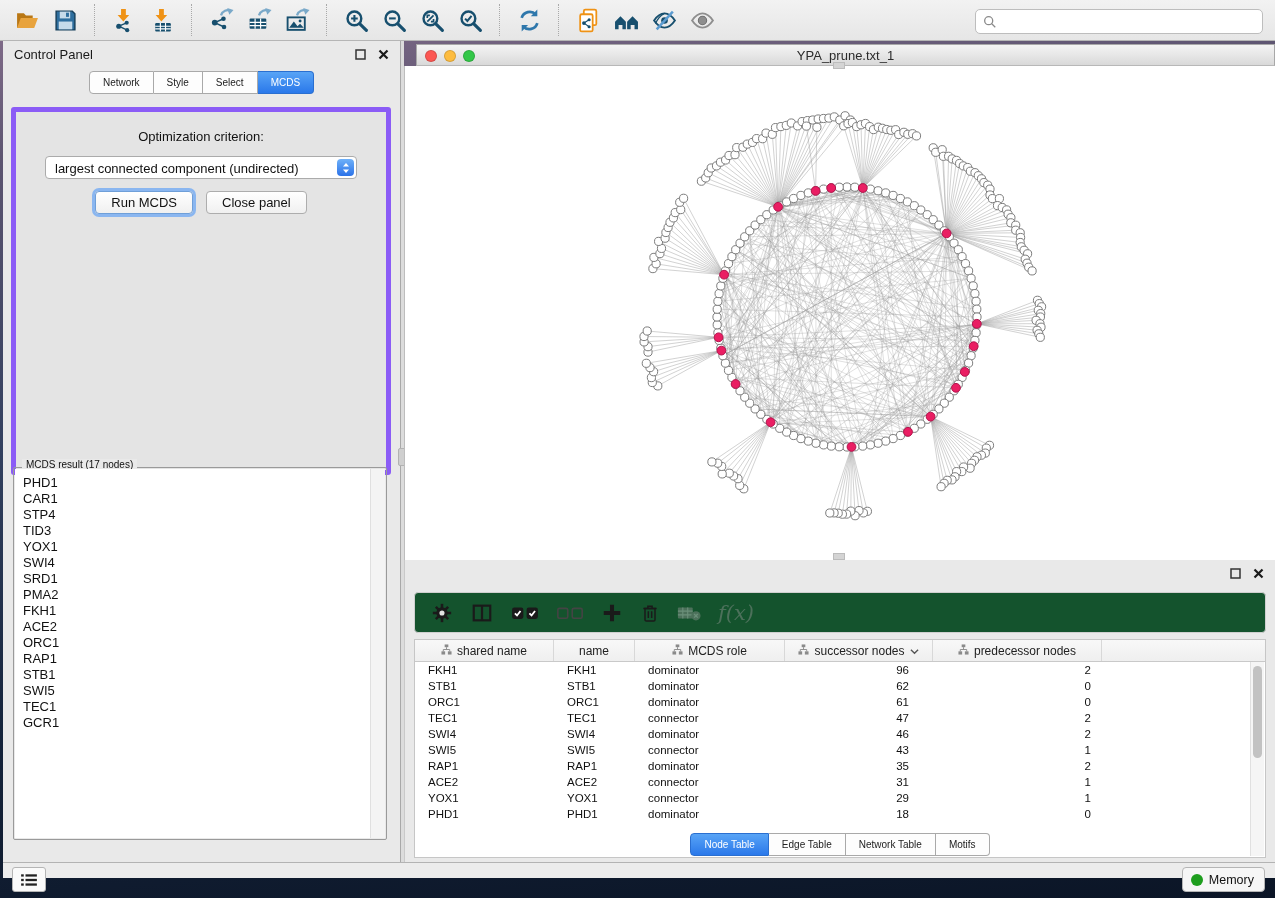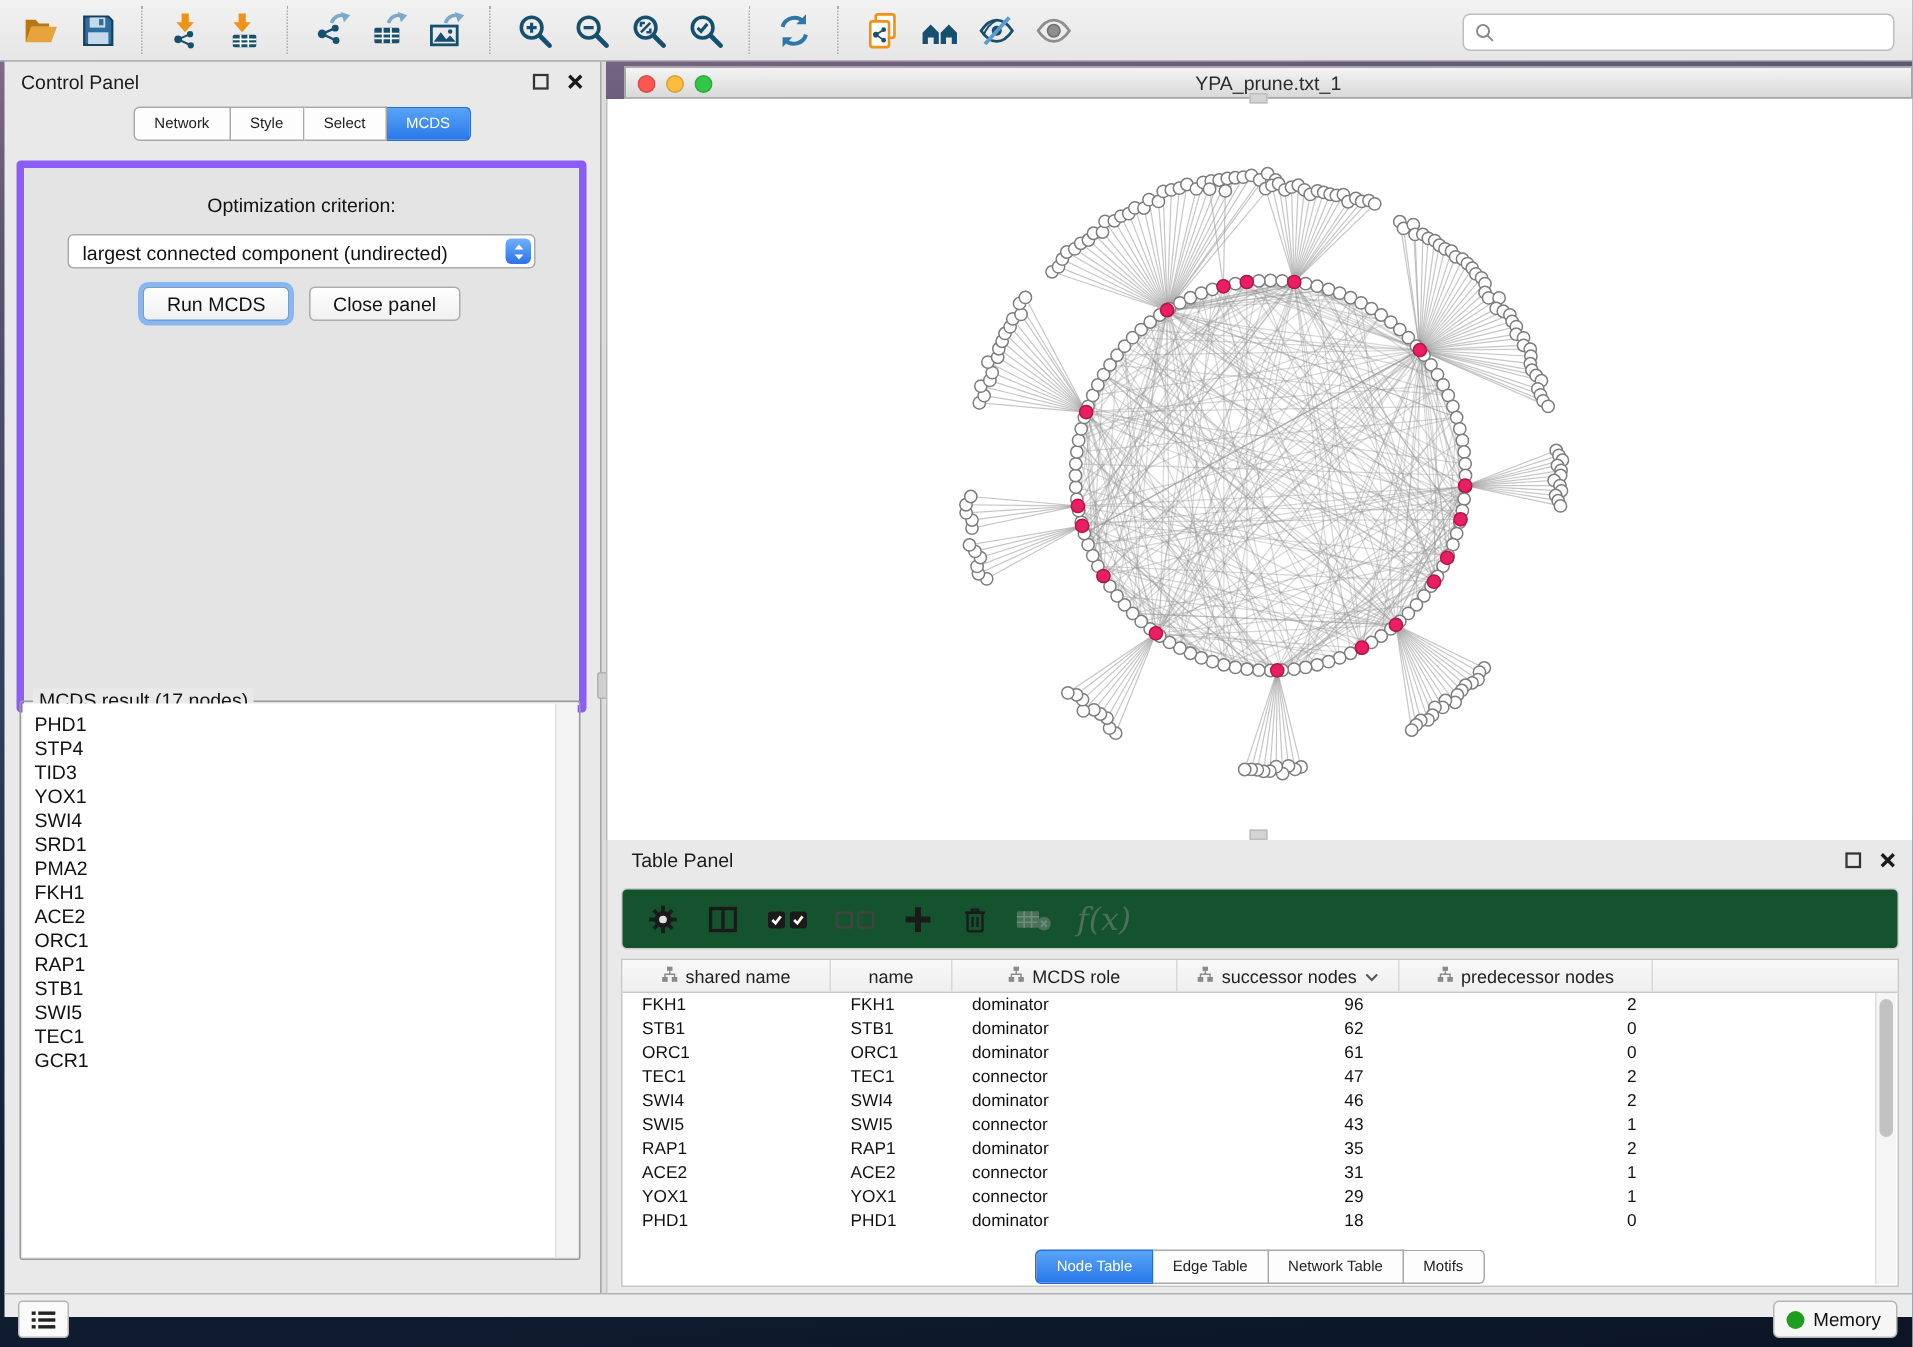--- a/index.html
+++ b/index.html
@@ -40,21 +40,21 @@
   #opt-label{text-align:center;font-size:13px;color:#111;margin-top:17px;}
   #combo{position:relative;margin:12px auto 0;width:312px;height:23px;background:#fff;border:1px solid #ababab;
     border-radius:4px;font-size:13px;line-height:23px;color:#111;padding-left:9px;box-sizing:border-box;cursor:pointer;}
   #combo-stepper{position:absolute;right:2px;top:2px;width:17px;height:17px;border-radius:4px;
     background:linear-gradient(#6fb1f9,#2b72e8);display:flex;align-items:center;justify-content:center;}
   .btn-row{display:flex;justify-content:center;gap:13px;margin-top:12px;}
   .push-btn{height:23px;padding:0 15px;font-size:13px;color:#111;background:linear-gradient(#ffffff,#f0f0f0);
     border:1px solid #adadad;border-radius:4px;cursor:pointer;font-family:inherit;}
   .push-btn.focus-ring{box-shadow:0 0 0 3px #8ab6f0;border-color:#6f9fd8;}
   #result-group{position:absolute;left:10px;right:13px;top:426px;height:371px;border:1px solid #9a9a9a;border-radius:2px;}
-  #result-legend{position:absolute;left:8px;top:-9px;background:#e9e9e9;padding:0 4px;font-size:13px;color:#111;}
+  #result-legend{position:absolute;left:8px;top:-9px;background:#e9e9e9;padding:0 4px;font-size:10px;color:#111;}
   #result-list{position:absolute;left:1px;right:1px;top:1px;bottom:1px;background:#fff;overflow:hidden;}
   .result-item{font-size:13px;line-height:16px;color:#111;padding-left:8px;cursor:default;}
   #result-list .scroll-track{position:absolute;right:0;top:0;bottom:0;width:14px;background:#f4f4f4;border-left:1px solid #e0e0e0;}
   #result-list .pad-top{height:6px;}
 
   
   #v-splitter{position:absolute;left:401px;top:41px;width:3px;height:821px;background:#dcdcdc;}
   #v-splitter-handle{position:absolute;left:398px;top:448px;width:9px;height:16px;background:#cfcfcf;border:1px solid #b2b2b2;border-radius:2px;}
 
   
@@ -285,20 +285,21 @@
         <button class="push-btn focus-ring">Run MCDS</button>
         <button class="push-btn">Close panel</button>
       </div>
     </div>
     <div id="result-group">
       <div id="result-legend">MCDS result (17 nodes)</div>
       <div id="result-list">
         <div class="pad-top"></div>
         <div id="result-items">
             <div class="result-item">PHD1</div>
+            <div class="result-item">CAR1</div>
             <div class="result-item">STP4</div>
             <div class="result-item">TID3</div>
             <div class="result-item">YOX1</div>
             <div class="result-item">SWI4</div>
             <div class="result-item">SRD1</div>
             <div class="result-item">PMA2</div>
             <div class="result-item">FKH1</div>
             <div class="result-item">ACE2</div>
             <div class="result-item">ORC1</div>
             <div class="result-item">RAP1</div>
@@ -1099,21 +1100,20 @@
             <circle cx="316.4" cy="284.6" r="4.4"></circle>
             <circle cx="313.6" cy="271.3" r="4.4"></circle>
           </g>
         </svg>
       <div class="h-handle" style="left:428px;top:-4px;"></div>
       <div class="h-handle" style="left:428px;top:487px;"></div>
     </div>
   </div>
 
   <div id="table-panel">
-    <div id="tp-titlebar">Table Panel</div>
     <div class="panel-winbtns" style="top:7px;">
       <span>
           <svg viewBox="0 0 13 13">
             <rect x="2" y="2" width="9" height="9" fill="none" stroke="#333" stroke-width="1.5"></rect>
           </svg>
         </span>
       <span>
           <svg viewBox="0 0 13 13">
             <path d="M2.5 2.5l8 8M10.5 2.5l-8 8" stroke="#1a1a1a" stroke-width="2.2"></path>
           </svg>

